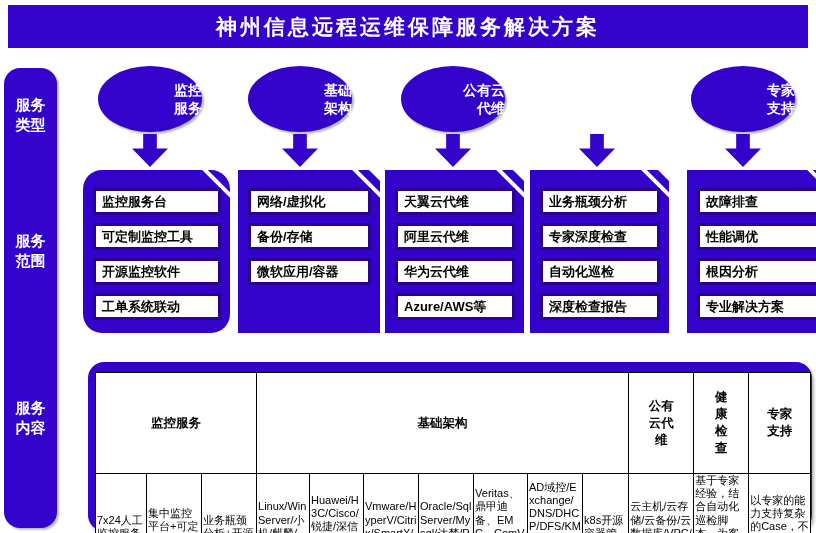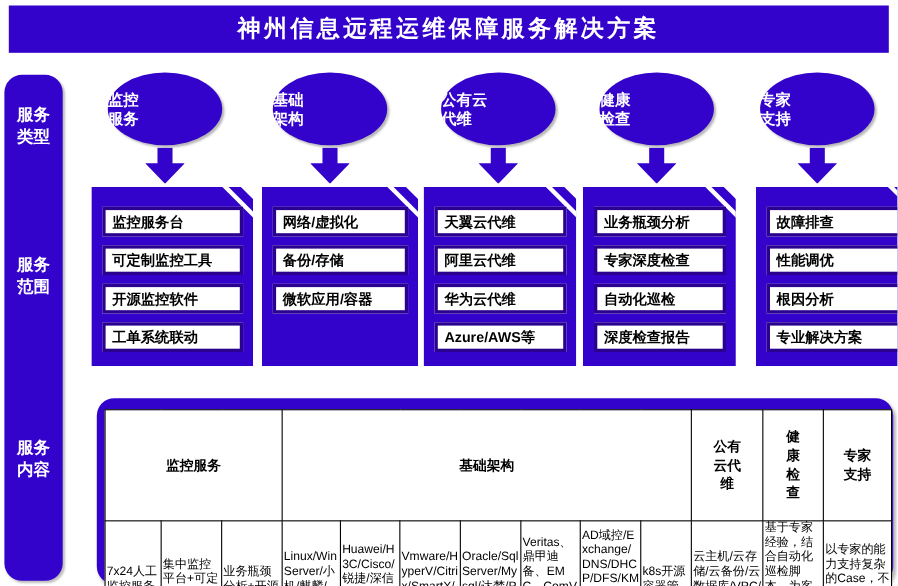--- a/index.html
+++ b/index.html
@@ -25,21 +25,21 @@
   .side-label {
     position:absolute; width:100%; text-align:center; color:#fff;
     font-weight:bold; font-size:15px; line-height:1.32;
   }
   .side-label span { display:block; }
   .side-label.p1 { top:27px; } .side-label.p2 { top:163px; } .side-label.p3 { top:330px; }
   
   .ellipse {
     position:absolute; top:66px; width:104px; height:66px;
     background:var(--purple); border-radius:50%;
-    color:#fff; font-weight:bold; font-size:14px; text-align:left;
+    color:#fff; font-weight:bold; font-size:14px; text-align:right;
     display:flex; flex-direction:column; justify-content:center; line-height:1.3;
     box-shadow:2px 2px 2px rgba(110,110,110,.5);
   }
   .ellipse span { display:block; }
   .e1{left:98px;} .e2{left:248px;} .e3{left:401px;} .e4{left:545px;} .e5{left:691px;}
   
   .arrow {
     position:absolute; top:134px; width:36px; height:33px; background:var(--purple);
     clip-path:polygon(31% 0,69% 0,69% 44%,100% 44%,50% 100%,0 44%,31% 44%);
   }
@@ -47,21 +47,21 @@
   
   .bigbox {
     position:absolute; top:170px; height:163px; background:var(--purple);
     clip-path:polygon(0 0, calc(100% - 11px) 0, 100% 11px, 100% 100%, 0 100%);
     padding:18px 9px 0 10px;
   }
   .bigbox .fold {
     position:absolute; top:10px; right:-8px; width:42px; height:4px;
     background:#fff; transform:rotate(45deg);
   }
-  .b1{left:83px;width:147px;} .b2{left:238px;width:142px;} .b3{left:385px;width:139px;}
+  .b1{left:83px;width:147px;border-radius:19px;} .b2{left:238px;width:142px;} .b3{left:385px;width:139px;}
   .b4{left:530px;width:139px;} .b5{left:687px;width:148px;}
   .scope-item {
     position:relative; height:27px; margin-bottom:8px; background:#fff;
     border:3px solid var(--purple-dark); font-weight:bold; font-size:13px; color:#000;
     line-height:21px; padding-left:6px; white-space:nowrap; overflow:hidden;
   }
   
   .table-wrap {
     position:absolute; left:88px; top:362px; width:724px; height:169px;
     background:var(--purple); border-radius:16px;
@@ -106,24 +106,20 @@
     <span>监控</span>
       <span>服务</span>
   </div>
   <div class="ellipse e2">
     <span>基础</span>
       <span>架构</span>
   </div>
   <div class="ellipse e3">
     <span>公有云</span>
       <span>代维</span>
-  </div>
-  <div class="ellipse e4">
-    <span>健康</span>
-      <span>检查</span>
   </div>
   <div class="ellipse e5">
     <span>专家</span>
       <span>支持</span>
   </div>
 
   <div class="arrow a1"></div>
   <div class="arrow a2"></div>
   <div class="arrow a3"></div>
   <div class="arrow a4"></div>

